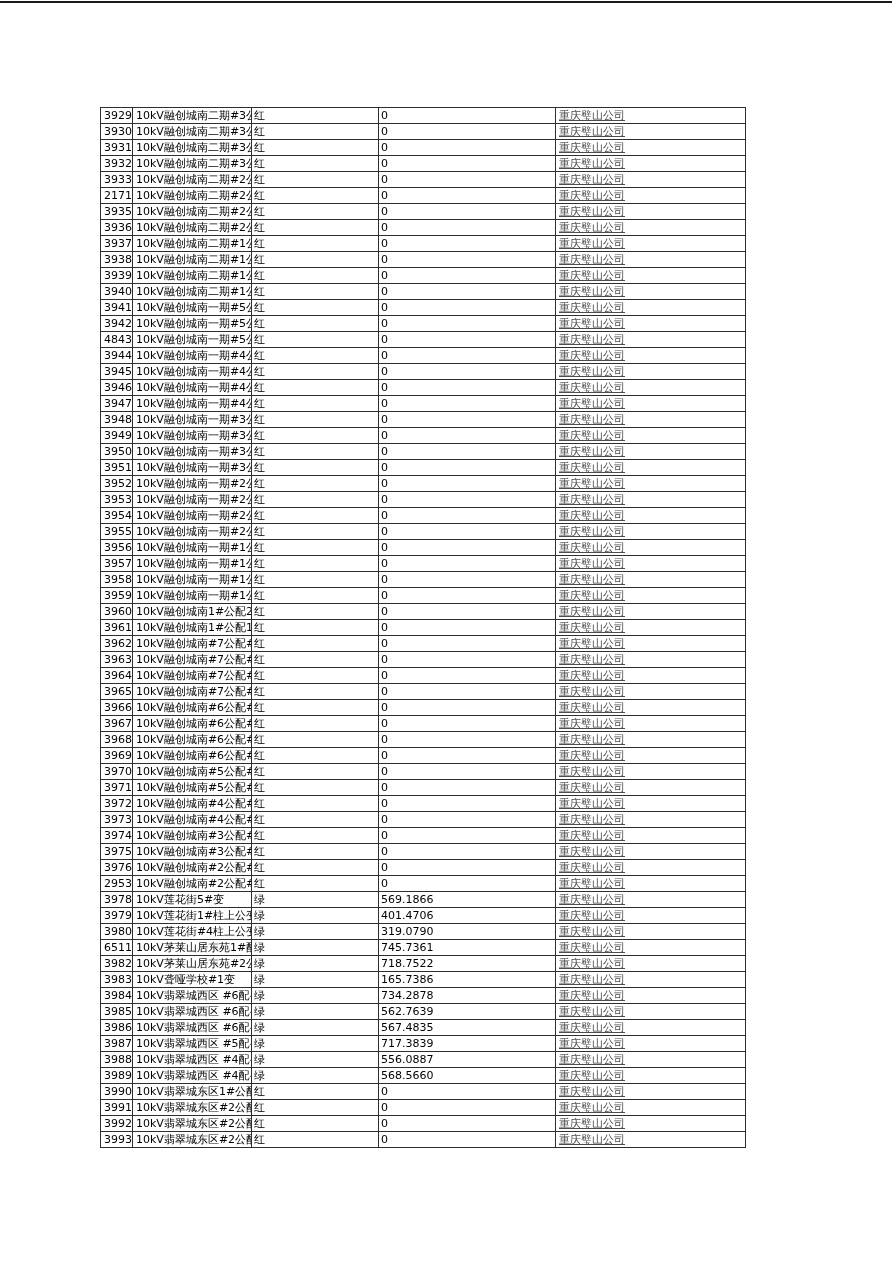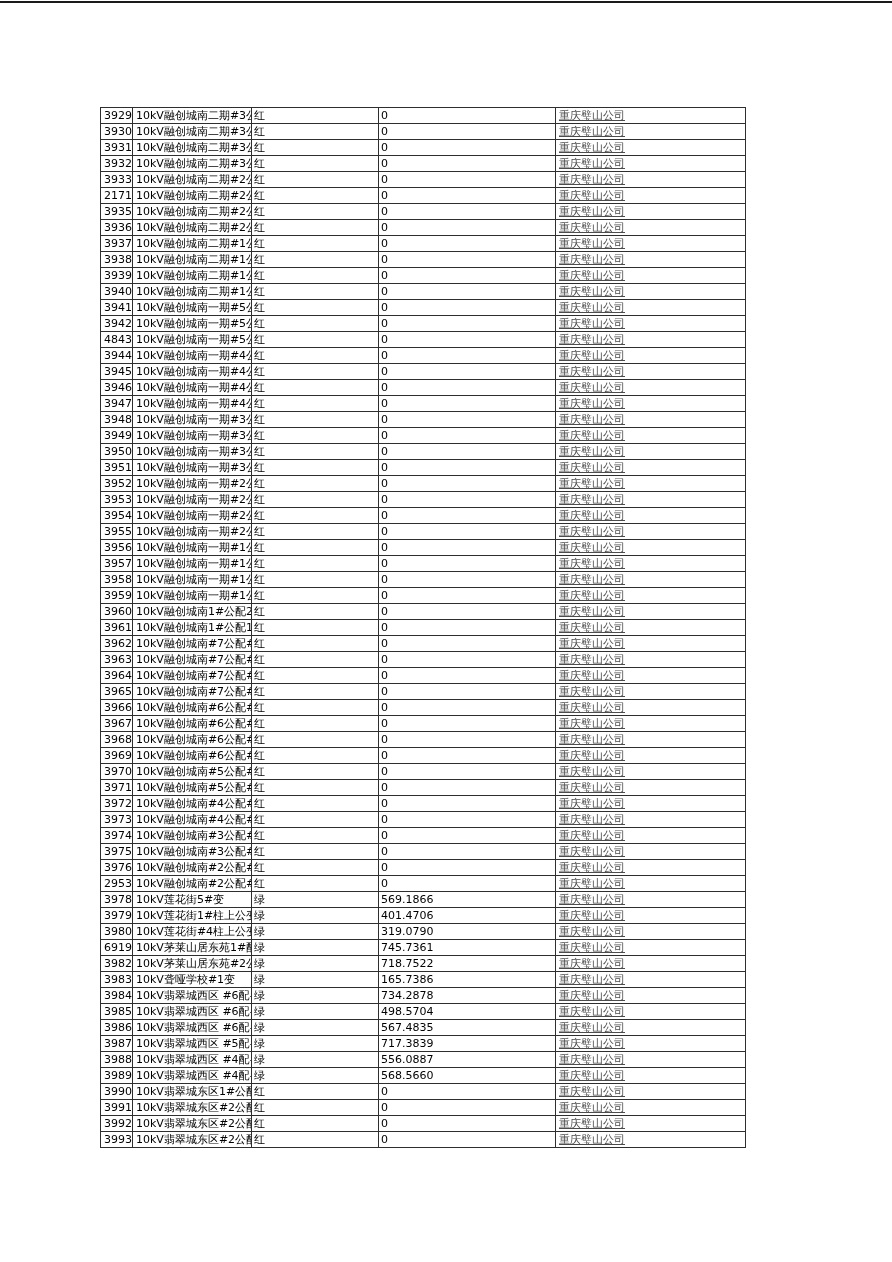--- a/index.html
+++ b/index.html
@@ -407,21 +407,21 @@
         <div class="c c4">重庆璧山公司</div>
       </div>
       <div class="row">
         <div class="c c0">3980</div>
         <div class="c c1">10kV莲花街#4柱上公变</div>
         <div class="c c2">绿</div>
         <div class="c c3">319.0790</div>
         <div class="c c4">重庆璧山公司</div>
       </div>
       <div class="row">
-        <div class="c c0">6919</div>
+        <div class="c c0">6511</div>
         <div class="c c1">10kV茅莱山居东苑1#配#1变</div>
         <div class="c c2">绿</div>
         <div class="c c3">745.7361</div>
         <div class="c c4">重庆璧山公司</div>
       </div>
       <div class="row">
         <div class="c c0">3982</div>
         <div class="c c1">10kV茅莱山居东苑#2公变</div>
         <div class="c c2">绿</div>
         <div class="c c3">718.7522</div>
@@ -438,21 +438,21 @@
         <div class="c c0">3984</div>
         <div class="c c1">10kV翡翠城西区 #6配#3变</div>
         <div class="c c2">绿</div>
         <div class="c c3">734.2878</div>
         <div class="c c4">重庆璧山公司</div>
       </div>
       <div class="row">
         <div class="c c0">3985</div>
         <div class="c c1">10kV翡翠城西区 #6配#2变</div>
         <div class="c c2">绿</div>
-        <div class="c c3">498.5704</div>
+        <div class="c c3">562.7639</div>
         <div class="c c4">重庆璧山公司</div>
       </div>
       <div class="row">
         <div class="c c0">3986</div>
         <div class="c c1">10kV翡翠城西区 #6配#1变</div>
         <div class="c c2">绿</div>
         <div class="c c3">567.4835</div>
         <div class="c c4">重庆璧山公司</div>
       </div>
       <div class="row">

